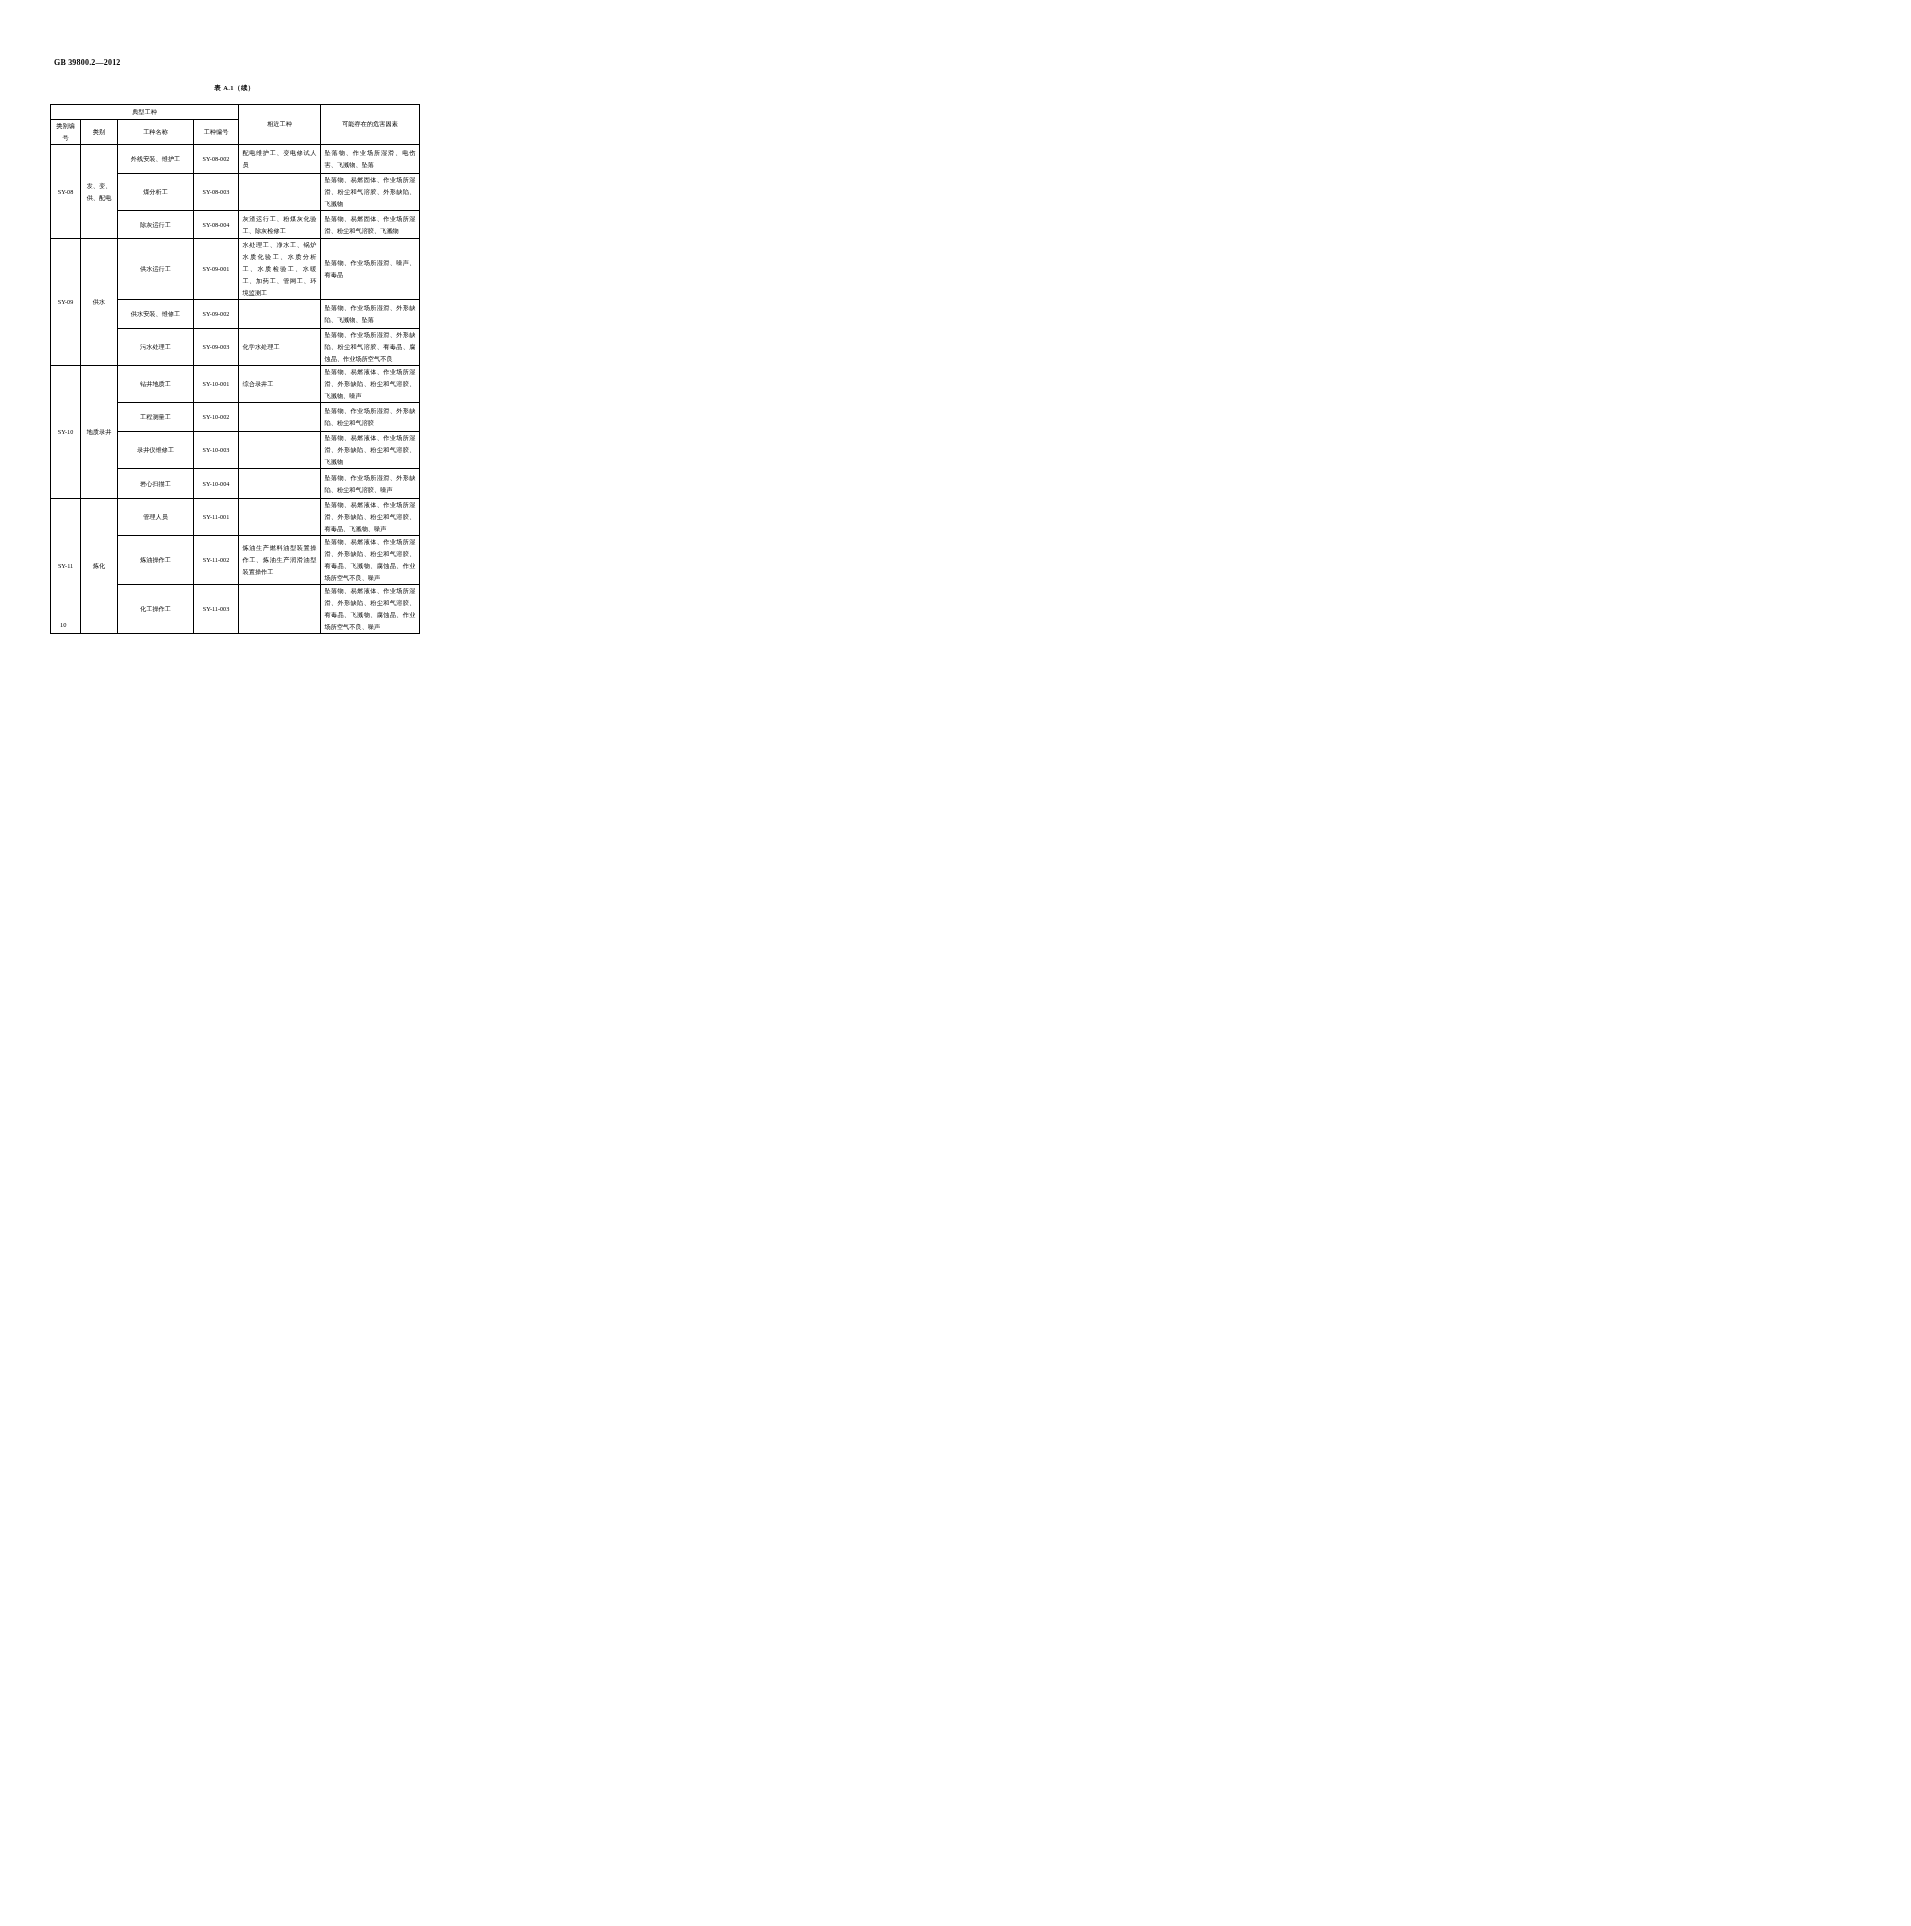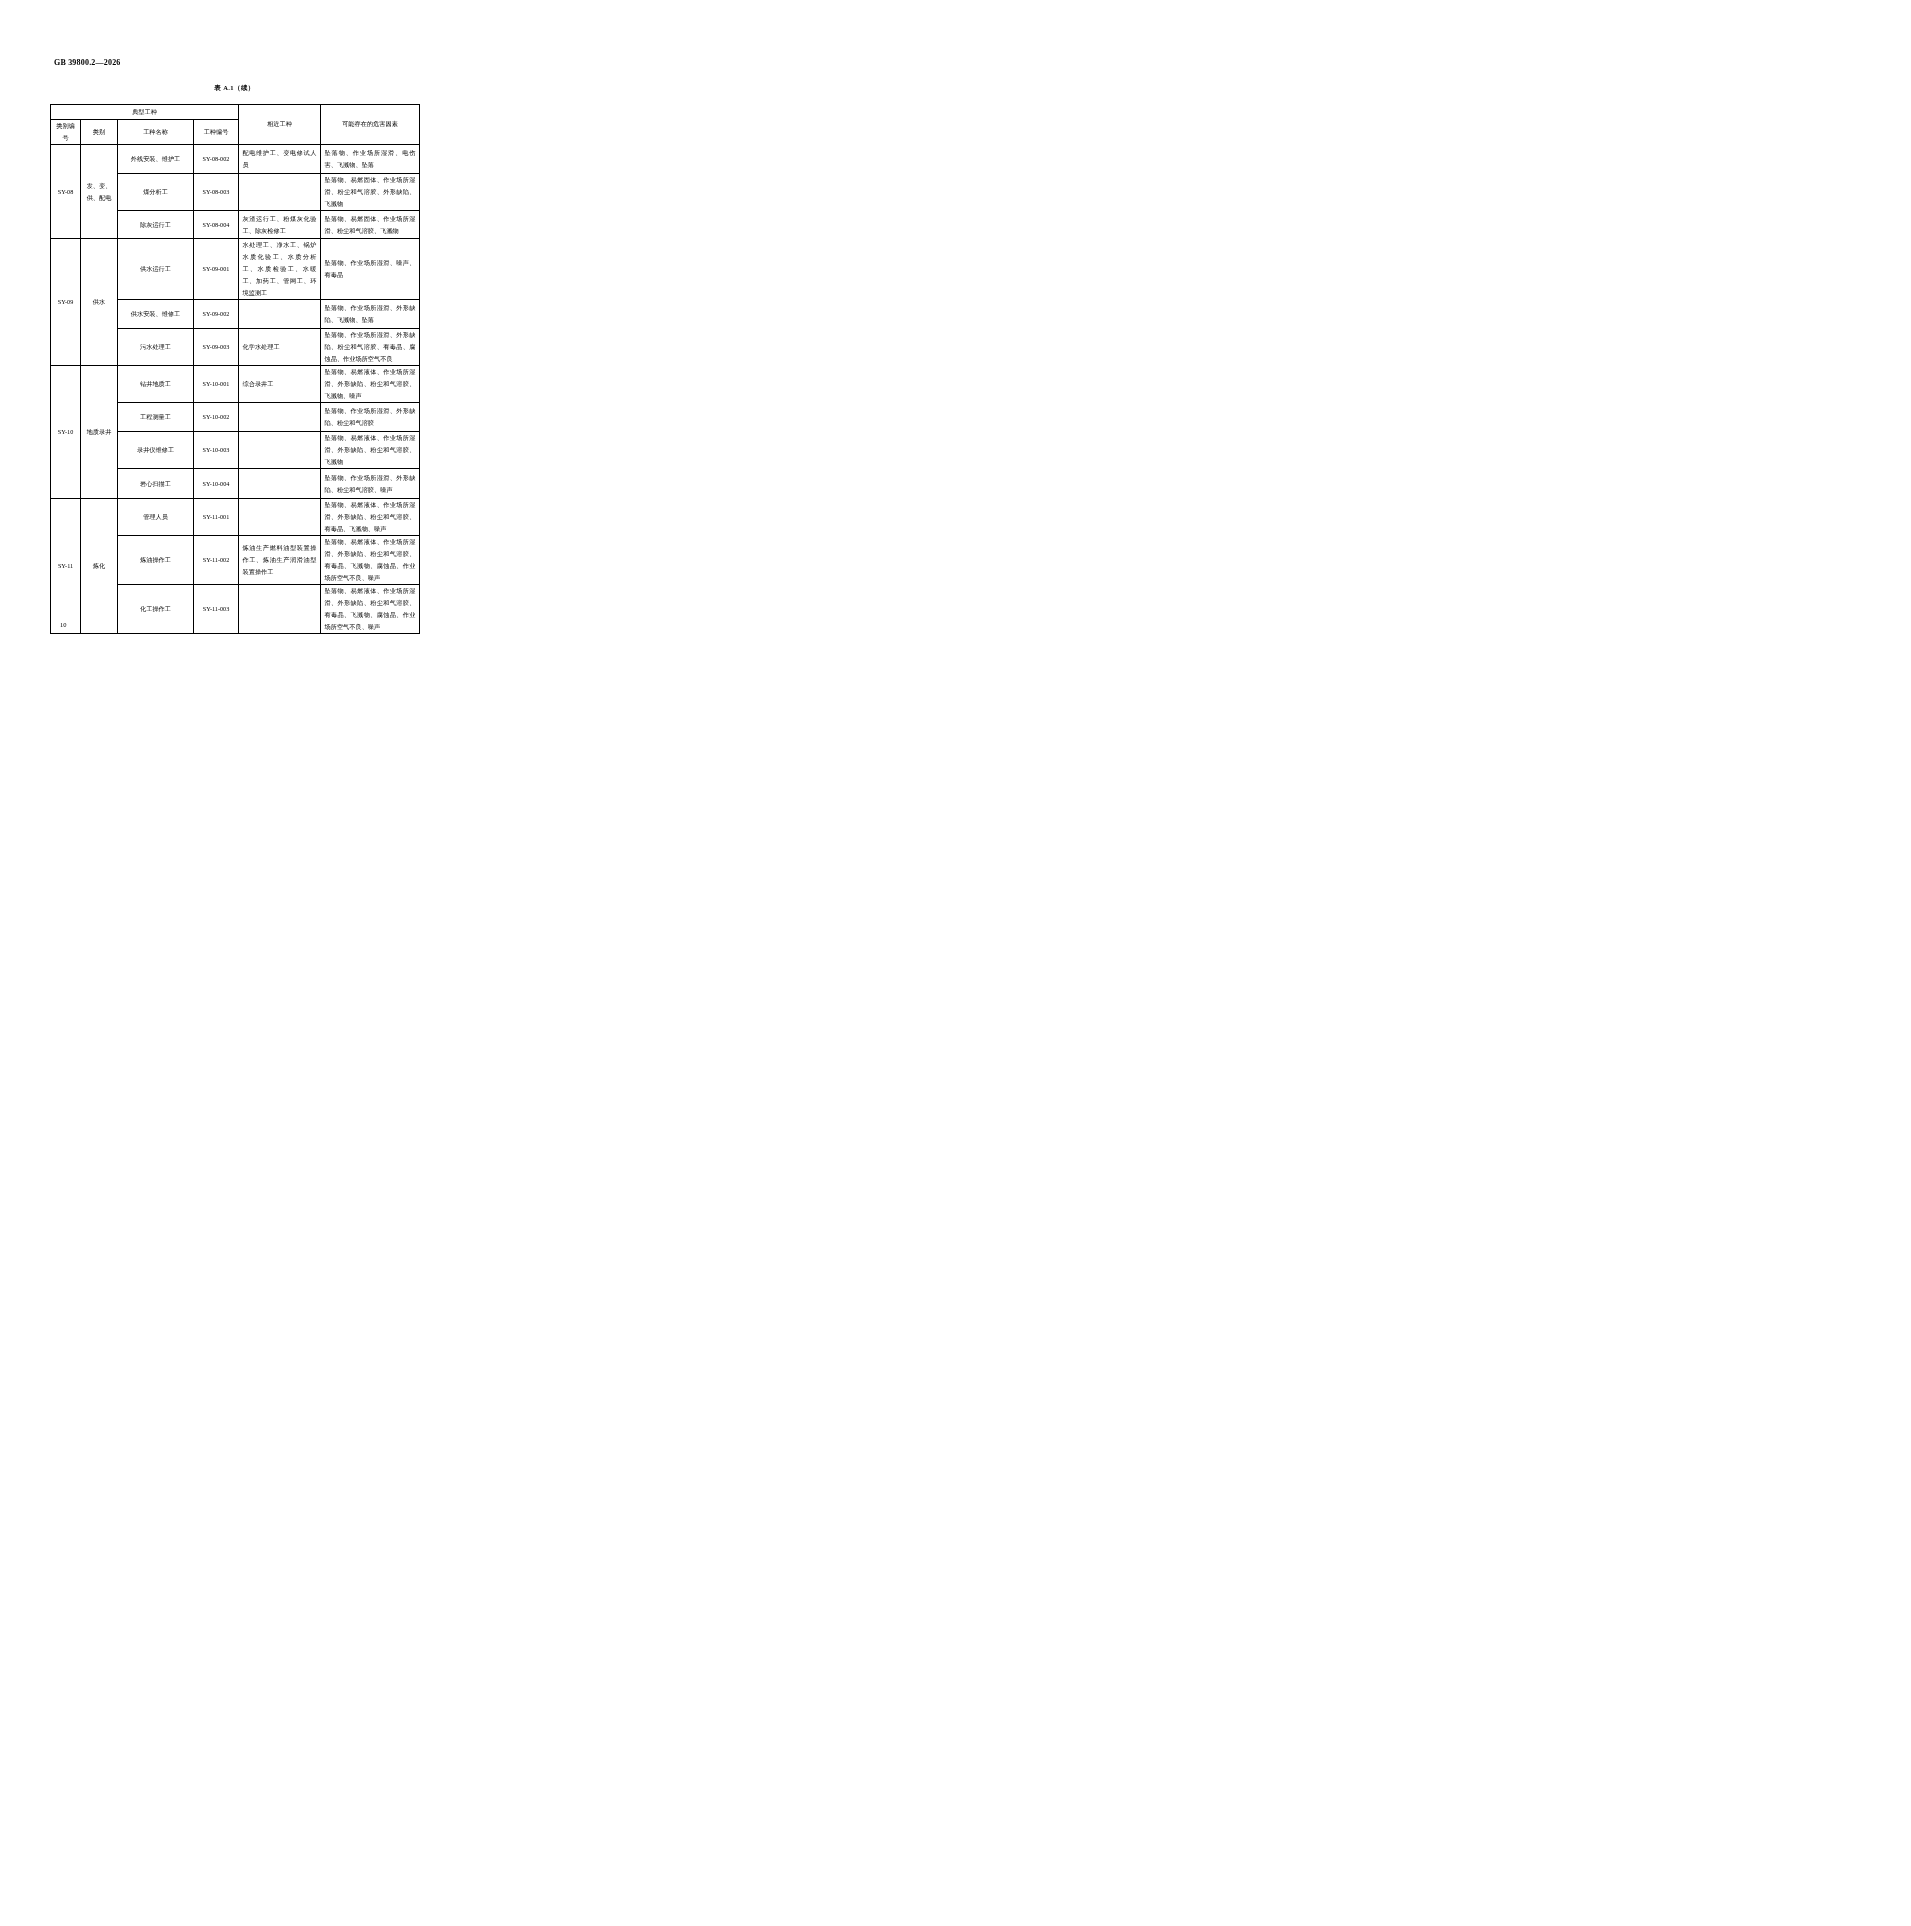--- a/index.html
+++ b/index.html
@@ -68,21 +68,21 @@
     left: 60px;
     top: 621px;
     font-size: 6.5px;
   }
 </style>
 </head>
 <body>
 
 <div class="page">
 
-  <div class="doc-code">GB 39800.2—2026</div>
+  <div class="doc-code">GB 39800.2—2012</div>
 
   <div class="table-caption">表 A.1（续）</div>
 
   <table class="std-table">
     <colgroup>
       <col style="width:30px">
       <col style="width:37px">
       <col style="width:76px">
       <col style="width:45px">
       <col style="width:82px">

